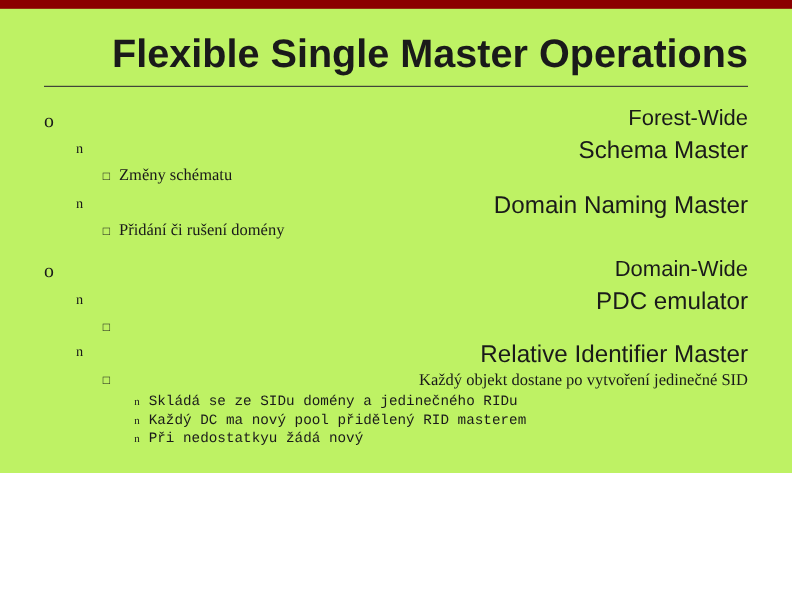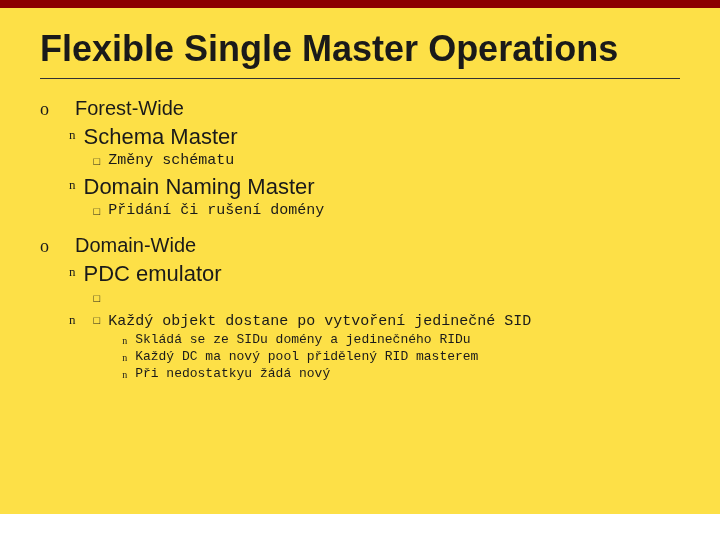--- a/index.html
+++ b/index.html
@@ -11,24 +11,25 @@
     body {
       width: 720px;
       height: 540px;
       background: #ffffff;
       font-family: 'Times New Roman', Times, serif;
       overflow: hidden;
     }
 
     .slide {
       width: 720px;
-      height: 514px;
-      background: #fde047;
+      height: 430px;
+      background: #bef264;
       padding: 0;
       position: relative;
+      text-align: right;
     }
 
     .top-bar {
       width: 100%;
       height: 8px;
       background: #8B0000;
     }
 
     .content {
       padding: 20px 40px 20px 40px;
@@ -124,21 +125,21 @@
     .level3-bullet {
       font-size: 11px;
       margin-right: 8px;
       margin-top: 3px;
       color: #1a1a1a;
     }
 
     .level3-label {
       font-size: 15px;
       color: #1a1a1a;
-      font-family: Liberation Mono, monospace;
+      font-family: Liberation Serif, serif;
     }
 
     .level4-list {
       list-style: none;
       padding: 0;
       margin-top: 2px;
     }
 
     .level4 {
       display: flex;
@@ -220,20 +221,21 @@
                   <li class="level3">
                     <span class="level3-bullet">□</span>
                   </li>
                 </ul>
               </div>
             </li>
 
             <li class="level2">
               <span class="level2-bullet">n</span>
               <div class="level2-content">
+                <span class="level2-label">Relative Identifier Master</span>
                 <ul class="level3-list">
                   <li class="level3">
                     <span class="level3-bullet">□</span>
                     <div style="flex:1">
                       <span class="level3-label">Každý objekt dostane po vytvoření jedinečné SID</span>
                       <ul class="level4-list">
                         <li class="level4">
                           <span class="level4-bullet">n</span>
                           <span class="level4-label">Skládá se ze SIDu domény a jedinečného RIDu</span>
                         </li>

